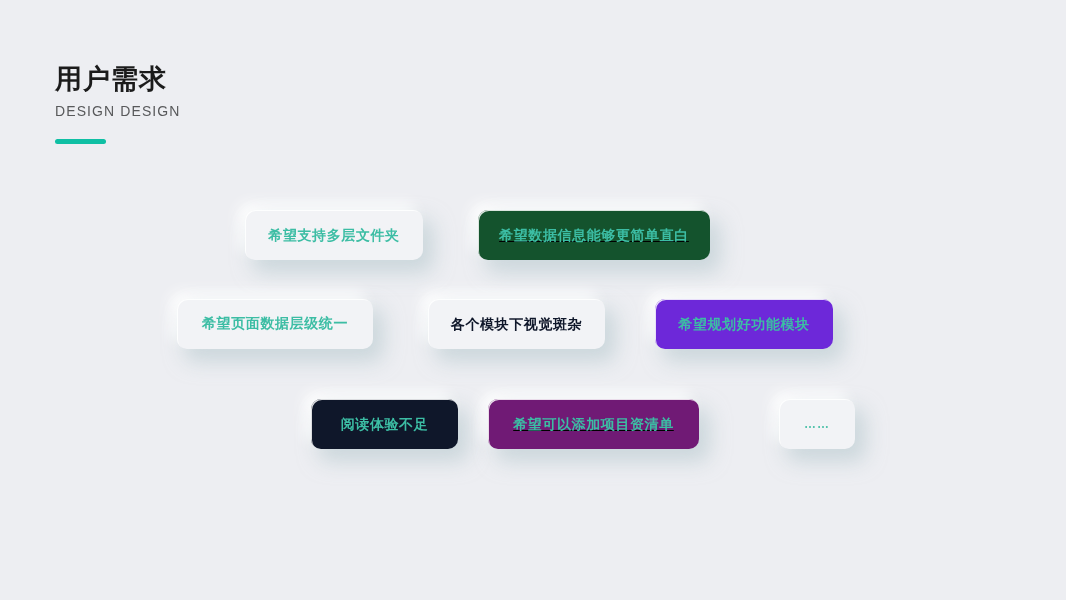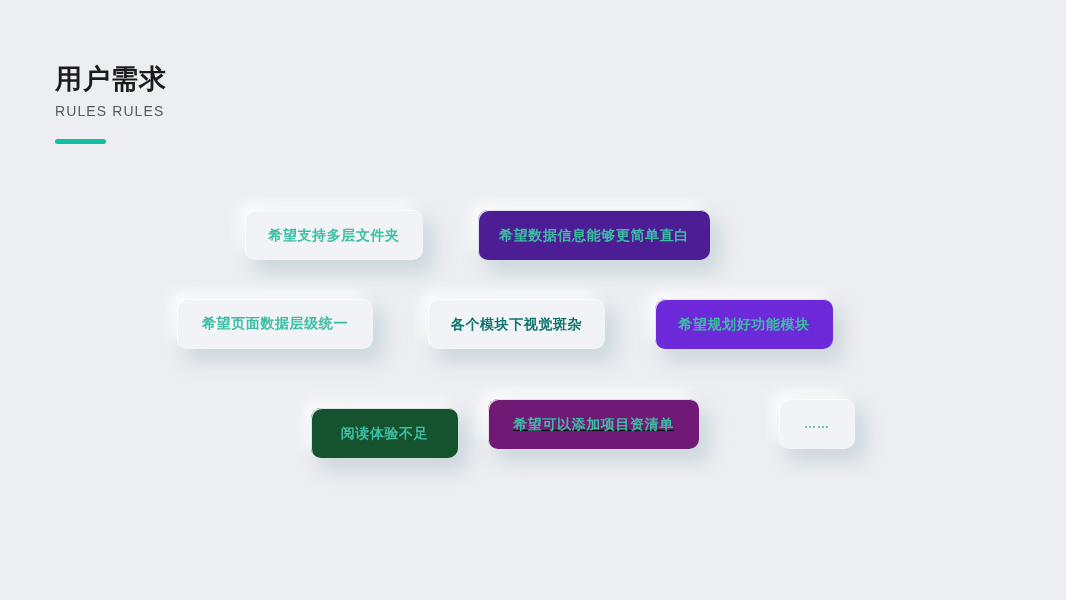--- a/index.html
+++ b/index.html
@@ -81,41 +81,41 @@
     font-size: 12px;
     letter-spacing: 1px;
     color: #54c3ac;
   }
 </style>
 </head>
 <body style="background: rgb(237, 238, 242);">
 
 <div class="header">
   <h1 class="page-title">用户需求</h1>
-  <div class="page-subtitle">RULES RULES</div>
+  <div class="page-subtitle">DESIGN DESIGN</div>
   <div class="accent-bar" style="background: rgb(15, 191, 164);"></div>
 </div>
 
 <div class="card-area" id="card-area">
     <div class="req-card" style="left: 245px; top: 210px; width: 178px; background: rgb(242, 243, 246);">
       <span class="card-label" style="color: rgb(60, 189, 164);">希望支持多层文件夹</span>
     </div>
-    <div class="req-card" style="left: 478px; top: 210px; width: 232px; background: #4c1d95;">
+    <div class="req-card" style="left: 478px; top: 210px; width: 232px; background: #14532d; text-decoration: underline;">
       <span class="card-label" style="color: rgb(60, 189, 164);">希望数据信息能够更简单直白</span>
     </div>
     <div class="req-card" style="left: 177px; top: 299px; width: 196px; background: rgb(242, 243, 246);">
       <span class="card-label" style="color: rgb(60, 189, 164); font-family: Liberation Serif, serif;">希望页面数据层级统一</span>
     </div>
     <div class="req-card" style="left: 428px; top: 299px; width: 177px; background: rgb(242, 243, 246);">
-      <span class="card-label" style="color: #0f766e;">各个模块下视觉斑杂</span>
+      <span class="card-label" style="color: #0f172a;">各个模块下视觉斑杂</span>
     </div>
     <div class="req-card" style="left: 655px; top: 299px; width: 178px; background: #6d28d9;">
       <span class="card-label" style="color: rgb(60, 189, 164);">希望规划好功能模块</span>
     </div>
-    <div class="req-card" style="left: 311px; top: 408px; width: 147px; background: #14532d;">
+    <div class="req-card" style="left: 311px; top: 399px; width: 147px; background: #0f172a;">
       <span class="card-label" style="color: rgb(60, 189, 164);">阅读体验不足</span>
     </div>
     <div class="req-card" style="left: 488px; top: 399px; width: 211px; background: #701a75; text-decoration: underline;">
       <span class="card-label" style="color: rgb(60, 189, 164);">希望可以添加项目资清单</span>
     </div>
     <div class="req-card is-ellipsis" style="left: 779px; top: 399px; width: 76px; background: rgb(242, 243, 246);">
       <span class="card-label">……</span>
     </div>
   </div>
 

